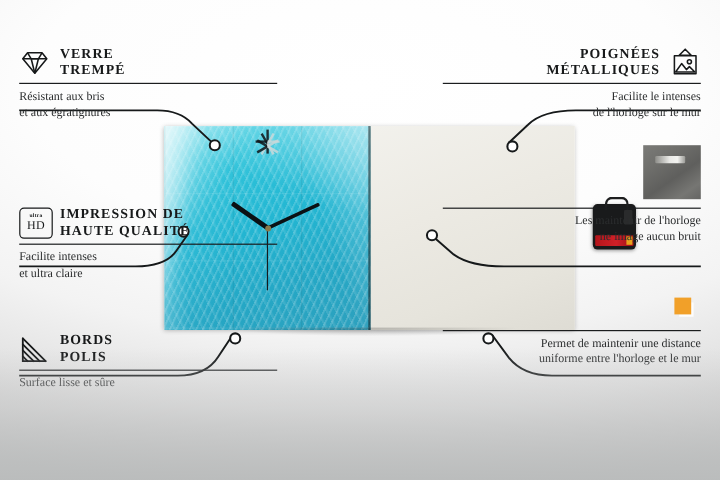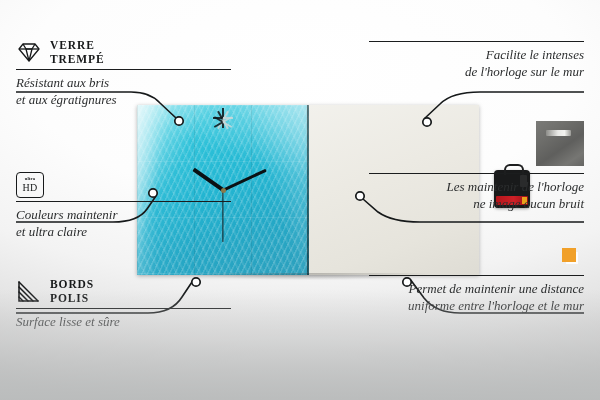--- a/index.html
+++ b/index.html
@@ -188,24 +188,23 @@
     text-transform: uppercase;
   }
   .feature.left .title { text-align: left; }
   .feature.right .title { text-align: right; }
   .feature .rule {
     height: 1.3px;
     background: #1b1d1e;
     margin: 3px 0 4px;
   }
   .feature .desc {
-    font-size: 13px;
+    font-size: 10px;
     color: #2b2d2e;
     line-height: 1.32;
-    font-style: italic;
   }
   .feature.left .desc { text-align: left; }
   .feature.right .desc { text-align: right; }
   .ficon { flex: 0 0 auto; width: 26px; height: 26px; }
 
   .f-verre      { left: 16px;  top: 38px;  }
   .f-impression { left: 16px;  top: 172px; }
   .f-bords      { left: 16px;  top: 277px; }
   .f-poignees   { left: 369px; top: 38px;  }
   .f-mecanisme  { left: 369px; top: 170px; }
@@ -322,24 +321,28 @@
   </div>
 
   <div class="feature left f-impression">
     <div class="head">
       <span class="ficon">
         <span class="hd-badge">
           <span class="u">ultra</span>
           <span class="h">HD</span>
         </span>
       </span>
-    </div>
-    <div class="rule"></div>
-    <div class="desc">
-      <span>Couleurs maintenir</span><br>
+      <div class="title">
+        <span>IMPRESSION DE</span><br>
+        <span>HAUTE QUALITÉ</span>
+      </div>
+    </div>
+    <div class="rule"></div>
+    <div class="desc">
+      <span>Facilite intenses</span><br>
       <span>et ultra claire</span>
     </div>
   </div>
 
   <div class="feature left f-bords">
     <div class="head">
       <span class="ficon">
         <svg viewBox="0 0 26 26" width="26" height="26" fill="none" stroke="#17191a" stroke-width="1.5" stroke-linecap="round">
           <path d="M3 4 L22 23"></path>
             <path d="M3 9 L17 23"></path>
@@ -353,20 +356,34 @@
         <span>POLIS</span>
       </div>
     </div>
     <div class="rule"></div>
     <div class="desc">
       <span>Surface lisse et sûre</span>
     </div>
   </div>
 
   <div class="feature right f-poignees">
+    <div class="head">
+      <div class="title">
+        <span>POIGNÉES</span><br>
+        <span>MÉTALLIQUES</span>
+      </div>
+      <span class="ficon">
+        <svg viewBox="0 0 26 26" width="26" height="26" fill="none" stroke="#17191a" stroke-width="1.3" stroke-linejoin="round">
+          <path d="M13 2 L8 7 L18 7 Z"></path>
+          <rect x="4" y="7.5" width="18" height="15"></rect>
+          <circle cx="16.5" cy="12.5" r="1.7"></circle>
+          <path d="M5 21 L10 14 L14 19 L16.5 16.5 L21 21 Z" fill="none"></path>
+        </svg>
+      </span>
+    </div>
     <div class="rule"></div>
     <div class="desc">
       <span>Facilite le intenses</span><br>
       <span>de l'horloge sur le mur</span>
     </div>
   </div>
 
   <div class="feature right f-mecanisme">
     <div class="rule"></div>
     <div class="desc">

